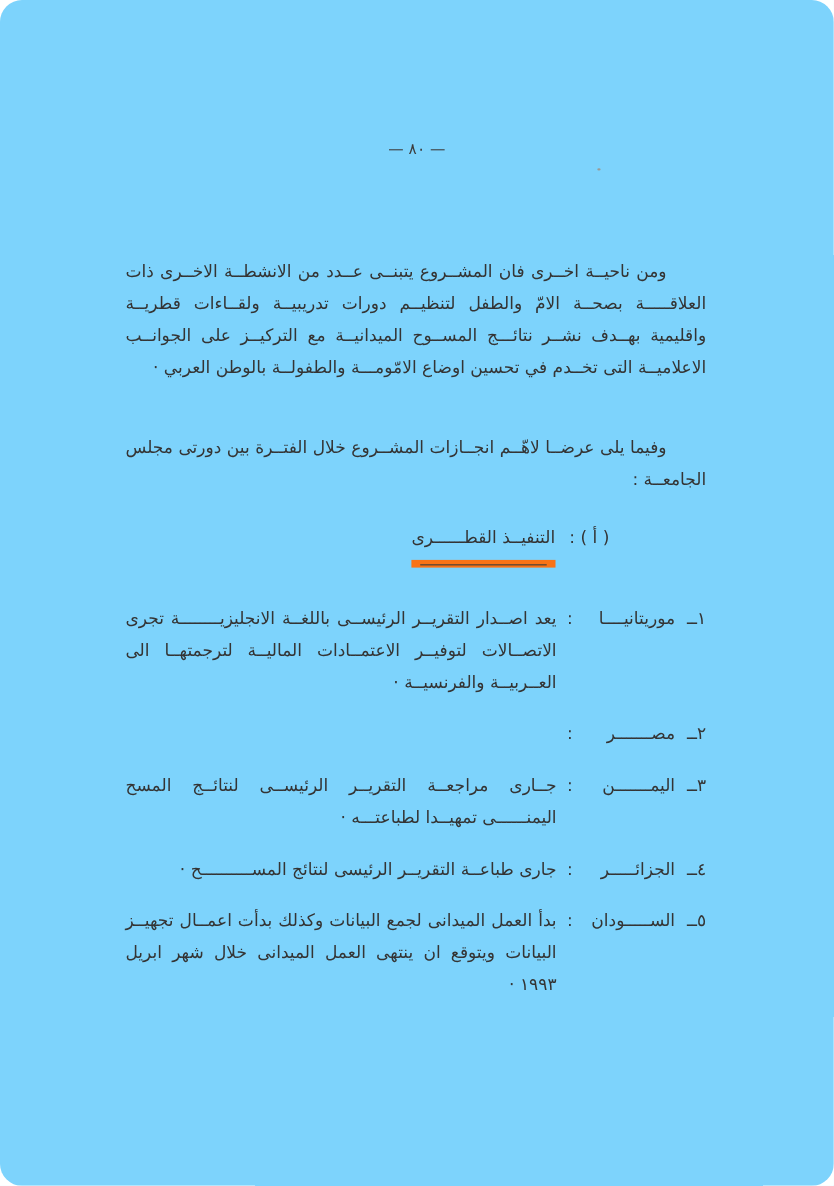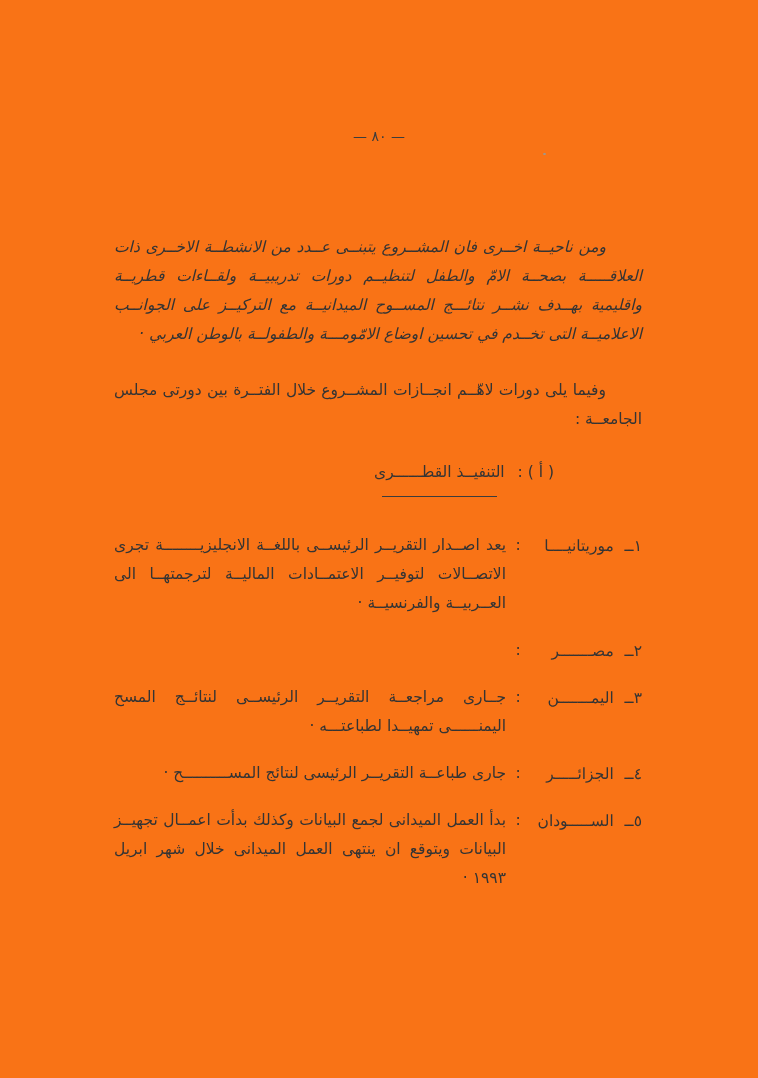--- a/index.html
+++ b/index.html
@@ -5,25 +5,26 @@
   html, body {
     margin: 0;
     padding: 0;
     background: #ffffff;
   }
   .page {
     position: relative;
     width: 758px;
     height: 1078px;
     margin: 0 auto;
-    background: #f97316;
+    background: #7dd3fc;
     font-family: "DejaVu Sans", sans-serif;
     color: #343434;
     direction: rtl;
     overflow: hidden;
+    border-radius: 20px;
   }
   .page-number {
     position: absolute;
     top: 128px;
     left: 0;
     width: 100%;
     text-align: center;
     font-size: 14px;
     letter-spacing: 1px;
     color: #3c3c3c;
@@ -43,21 +44,21 @@
     right: 116px;
     width: 528px;
     font-size: 15.5px;
     line-height: 29px;
   }
   .para {
     margin: 0;
     text-align: justify;
     text-indent: 36px;
   }
-  .para.p1 { margin-bottom: 27px; font-style: italic; }
+  .para.p1 { margin-bottom: 44px; }
   .para.p2 { margin-bottom: 24px; }
   .heading {
     margin: 0 88px 32px 0;
     white-space: nowrap;
   }
   .heading-prefix { margin-left: 8px; }
   .heading-title {
     position: relative;
     display: inline-block;
     padding-bottom: 5px;
@@ -95,21 +96,21 @@
 <div class="page">
 
   <div class="page-number">— ٨٠ —</div>
 
   <div class="artifact-dot"></div>
 
   <div class="content">
 
     <p class="para p1">ومن ناحيــة اخــرى فان المشــروع يتبنــى عــدد من الانشطــة الاخــرى ذات العلاقـــــة بصحــة الامّ والطفل لتنظيــم دورات تدريبيــة ولقــاءات قطريــة واقليمية بهــدف نشــر نتائـــج المســوح الميدانيــة مع التركيــز على الجوانــب الاعلاميــة التى تخــدم في تحسين اوضاع الامّومـــة والطفولــة بالوطن العربي ·</p>
 
-    <p class="para p2">وفيما يلى دورات لاهّــم انجــازات المشــروع خلال الفتــرة بين دورتى مجلس الجامعــة :</p>
+    <p class="para p2">وفيما يلى عرضــا لاهّــم انجــازات المشــروع خلال الفتــرة بين دورتى مجلس الجامعــة :</p>
 
     <div class="heading">
       <span class="heading-prefix">( أ ) :</span>
       <span class="heading-title">
         <span>التنفيــذ القطــــــرى</span>
         <span class="underline2"></span>
       </span>
     </div>
 
     <div class="country-list">

